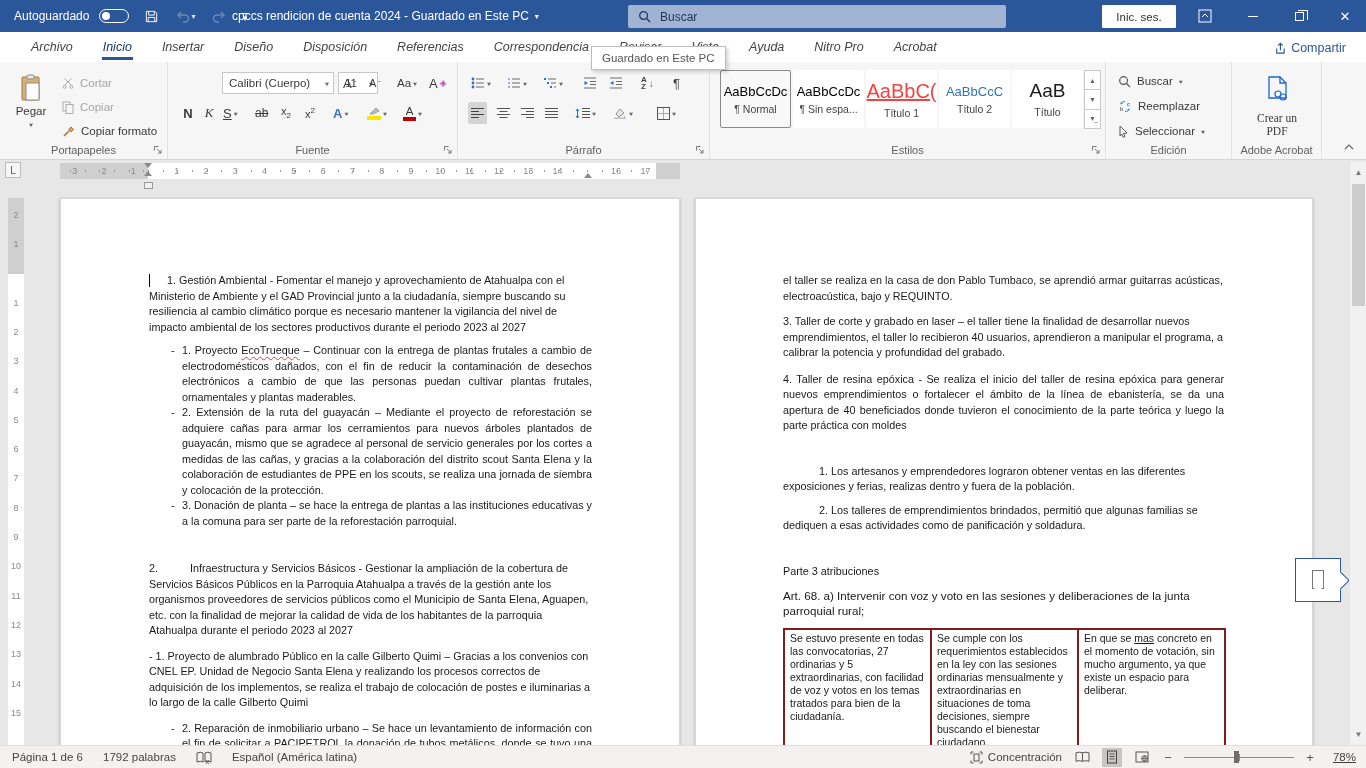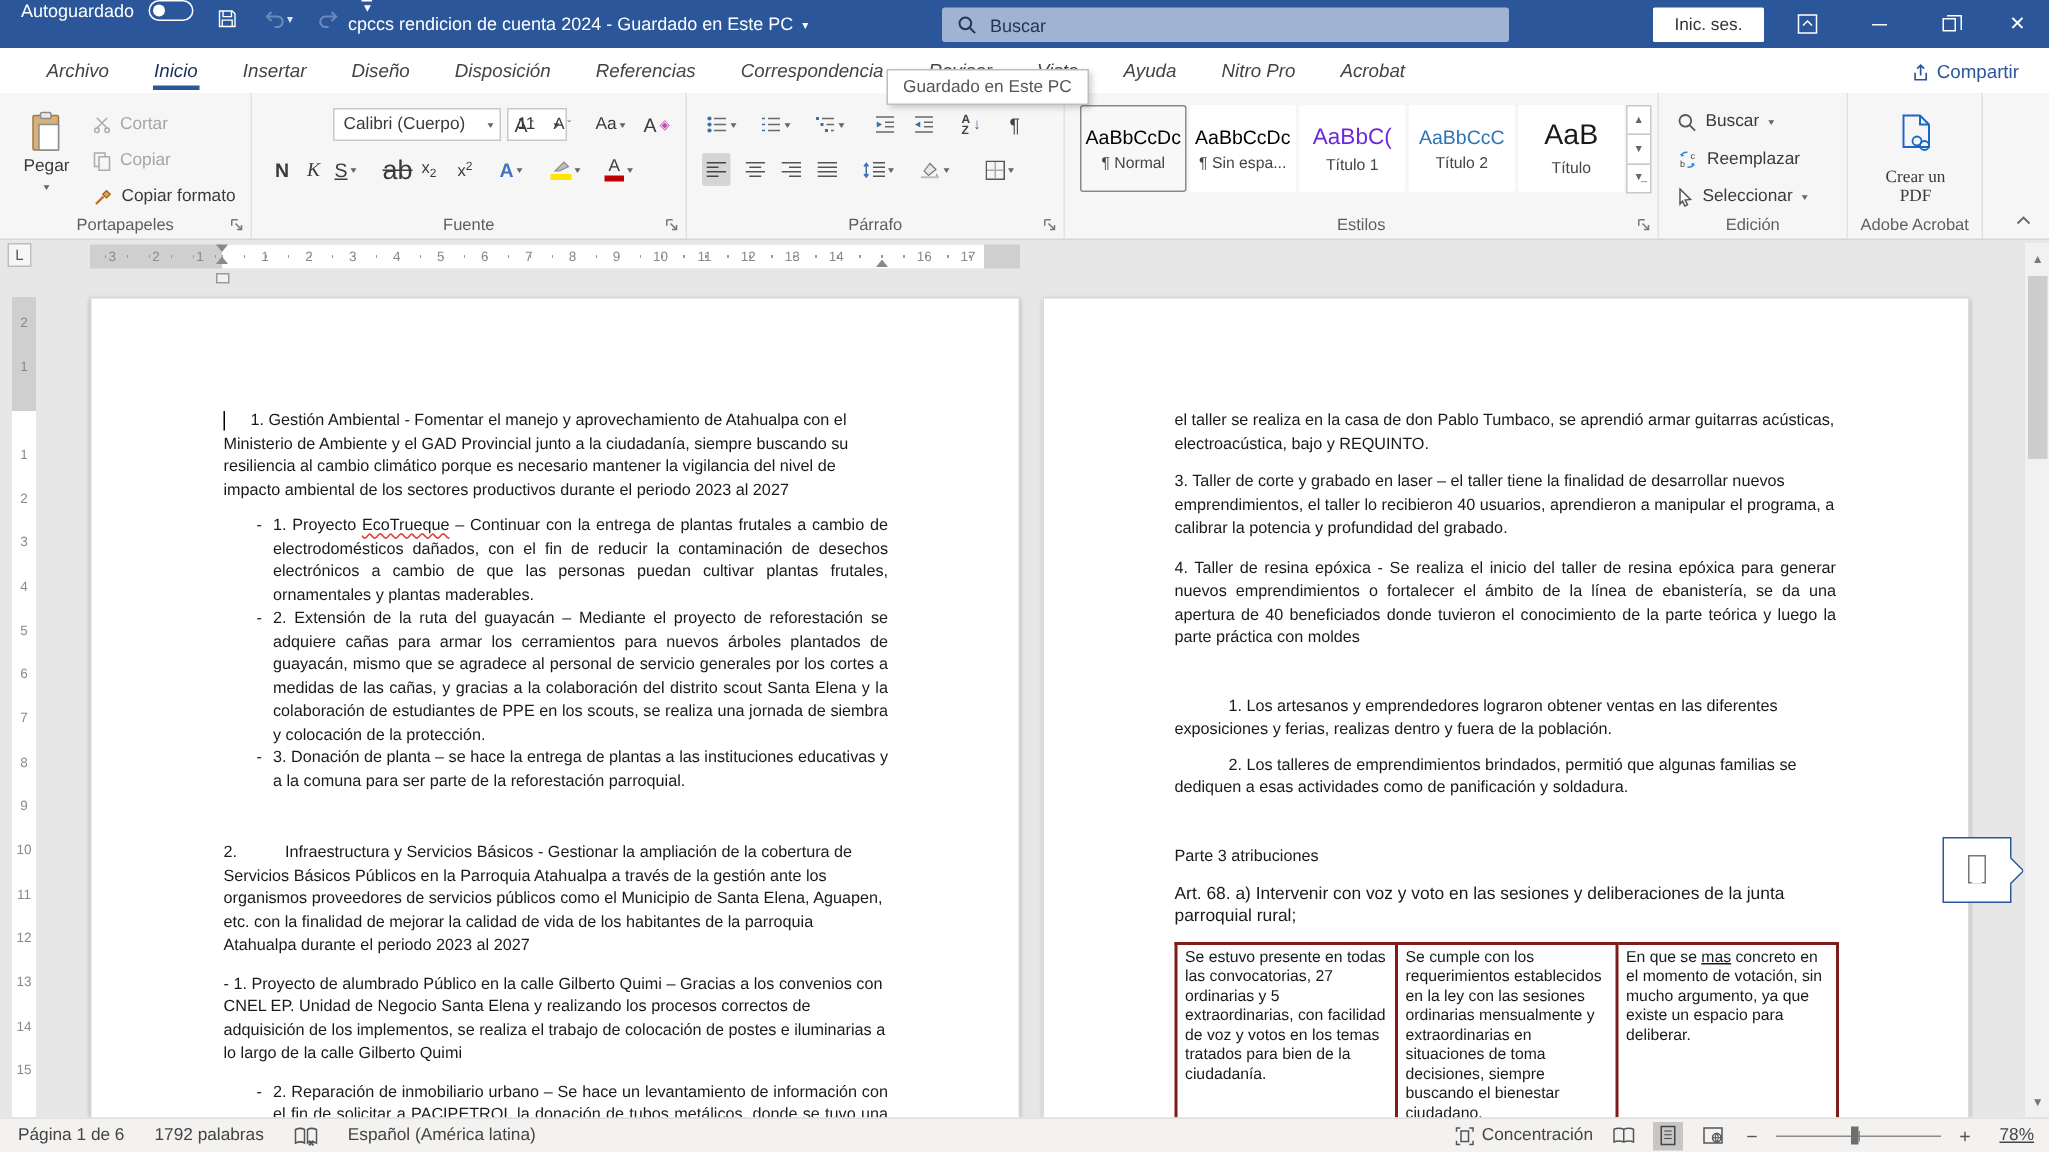--- a/index.html
+++ b/index.html
@@ -2,21 +2,21 @@
 <html><head>
 <meta charset="utf-8">
 <style>
   * { margin:0; padding:0; box-sizing:border-box; }
   html,body { width:1366px; height:768px; overflow:hidden; }
   body { font-family:"Liberation Sans","DejaVu Sans",sans-serif; -webkit-font-smoothing:antialiased; }
   #app { position:relative; width:1366px; height:768px; background:#e7e7e7; }
 
   
   .titlebar { position:absolute; left:0; top:0; width:1366px; height:32px; background:#2b579a; color:#fff; }
-  .tb-left { position:absolute; left:14px; top:0; height:32px; display:flex; gap:10px; }
+  .tb-left { position:absolute; left:14px; top:0; height:32px; display:flex; align-items:center; gap:10px; }
   .autosave-label { font-size:12px; }
   .toggle { width:30px; height:14px; border:1px solid #fff; border-radius:8px; position:relative; cursor:pointer; }
   .toggle .knob { position:absolute; left:2px; top:2px; width:8px; height:8px; border-radius:50%; background:#fff; }
   .qa-btn { width:24px; height:24px; display:flex; align-items:center; justify-content:center; }
   .qa-dis svg { opacity:.55; }
   .more-cmd { display:flex; flex-direction:column; align-items:center; font-size:9px; line-height:4px; color:#fff; }
   .more-cmd .bar { width:7px; height:1px; background:#fff; margin-bottom:2px; }
   .doc-title { position:absolute; left:232px; top:0; height:32px; display:flex; align-items:center; font-size:12px; color:#fff; gap:6px; }
   .search-box { position:absolute; left:628px; top:5px; width:378px; height:23px; background:#a0b3d3; border-radius:2px; display:flex; align-items:center; padding-left:10px; gap:9px; color:#1d3557; font-size:12px; cursor:text; }
   .signin-btn { position:absolute; left:1102px; top:5px; width:74px; height:23px; background:#fff; color:#333; font-size:11.5px; display:flex; align-items:center; justify-content:center; border-radius:1px; cursor:pointer; }
@@ -45,31 +45,31 @@
   .g-sty { left:710px; width:396px; } .g-edit { left:1106px; width:126px; } .g-acr { left:1232px; width:90px; }
   .paste-btn { position:absolute; left:8px; top:8px; width:46px; height:74px; display:flex; flex-direction:column; align-items:center; gap:3px; padding-top:4px; cursor:pointer; border-radius:2px; }
   .clip-small { position:absolute; left:62px; height:22px; display:flex; align-items:center; gap:6px; cursor:pointer; white-space:nowrap; }
   .disabled { color:#a6a6a6; }
   .combo { position:absolute; height:22px; background:#fff; border:1px solid #c8c8c8; display:flex; align-items:center; justify-content:space-between; padding:0 4px 0 6px; font-size:11.5px; cursor:pointer;margin-left:44px; }
   .fbtn { position:absolute; height:22px; display:flex; align-items:center; justify-content:center; gap:2px; cursor:pointer; border-radius:2px; padding:0 3px; }
   .fbtn.sel { background:#d5d5d5; }
   .chev { font-size:8px; color:#666; transform:scaleY(.8); }
   .chev-w { font-size:8px; color:#dbe5f1; }
   .bold-n { font-weight:bold; font-size:13px; } .ital-k { font-style:italic; font-family:"Liberation Serif",serif; font-size:13px; }
-  .und-s { text-decoration:underline; font-size:13px; } .strike-ab { text-decoration:line-through; font-size:18px; }
+  .und-s { text-decoration:underline; font-size:13px; } .strike-ab { text-decoration:line-through; font-size:12px; }
   .subsup { font-size:11px; } .subsup sub,.subsup sup { font-size:8px; }
   .fx-a { color:#4472c4; font-weight:bold; font-size:13px; }
   .hl-ic { display:flex; flex-direction:column; align-items:center; }
   .hl-ic .bar { width:14px; height:4px; background:#ffe400; margin-top:1px; }
   .fc-ic { display:flex; flex-direction:column; align-items:center; font-size:11.5px; line-height:10px; }
   .fc-ic .bar { width:13px; height:4px; background:#c00000; margin-top:1px; }
   .style-card { position:absolute; top:8px; width:71px; height:58px; display:flex; flex-direction:column; align-items:center; justify-content:center; gap:4px; cursor:pointer; border:1px solid transparent; border-radius:2px; background:#fff; }
   .style-card.sel { border:1px solid #8a8a8a; background:#f8f8f8; }
   .sty-prev { font-size:13px; color:#000; white-space:nowrap; }
-  .sty-prev.h1 { color:#6d28d9; font-size:15px; } .sty-prev.h2 { color:#2e74b5; }
+  .sty-prev.h1 { color:#ef4444; font-size:20px;text-decoration:underline; } .sty-prev.h2 { color:#2e74b5; }
   .sty-prev.tit { font-size:19px; color:#1a1a1a; font-weight:300; }
   .sty-label { font-size:10.5px; color:#444; }
   .sty-scroll { position:absolute; left:374px; top:8px; width:17px; height:58px; display:flex; flex-direction:column; }
   .sty-scroll .sb { flex:1; border:1px solid #c8c8c8; background:#fff; display:flex; align-items:center; justify-content:center; font-size:7px; color:#666; cursor:pointer; margin-bottom:-1px; }
   .edit-item { position:absolute; left:12px; height:22px; display:flex; align-items:center; gap:6px; cursor:pointer; white-space:nowrap; }
   .pdf-btn { position:absolute; left:14px; top:8px; width:62px; height:72px; display:flex; flex-direction:column; align-items:center; gap:9px; padding-top:6px; cursor:pointer; text-align:center; line-height:13px;font-family:Liberation Serif, serif; }
   .collapse-ribbon { position:absolute; right:8px; bottom:4px; width:18px; height:16px; display:flex; align-items:center; justify-content:center; cursor:pointer; }
 
   
   .rulerbar { position:absolute; left:0; top:160px; width:1366px; height:22px; background:#e7e7e7; }

